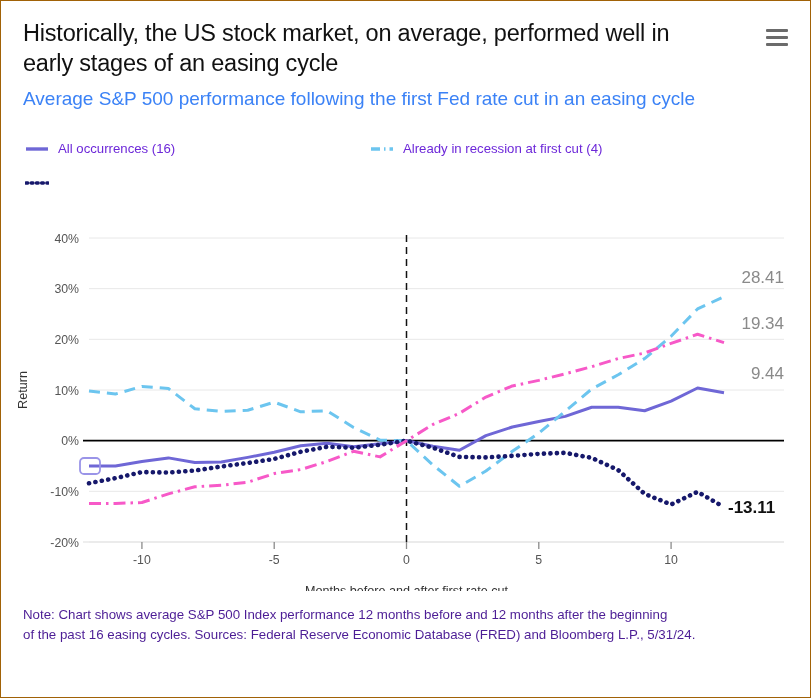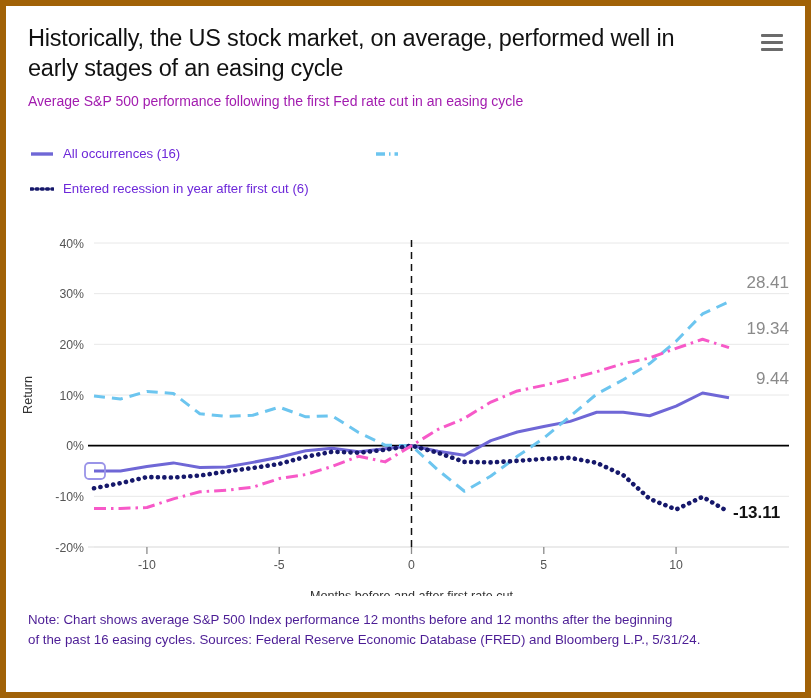--- a/index.html
+++ b/index.html
@@ -9,21 +9,21 @@
   }
   body {
     font-family: "Liberation Sans", sans-serif;
   }
   #frame {
     position: relative;
     width: 811px;
     height: 698px;
     box-sizing: border-box;
     background: #ffffff;
-    border: 6px solid #a16207;
+    border: 1px solid #a16207;
     overflow: hidden;
   }
   .inner {
     position: absolute;
     left: 0; top: 0; right: 0; bottom: 0;
     padding: 0;
   }
   
   #header {
     position: absolute;
@@ -35,22 +35,22 @@
     font-size: 23.5px;
     line-height: 1.26;
     font-weight: 400;
     color: #111111;
     letter-spacing: -0.2px;
     margin: 0;
     max-width: 660px;
   }
   #subtitle {
     margin-top: 10px;
-    font-size: 14px;
-    color: #a21caf;
+    font-size: 19px;
+    color: #3b82f6;
     font-weight: 400;
   }
   #menu-btn {
     position: absolute;
     right: 22px;
     top: 28px;
     width: 22px;
     height: 18px;
     cursor: pointer;
   }
@@ -161,29 +161,29 @@
         </span>
         <span>All occurrences (16)</span>
       </div>
 
       <div class="legend-item">
         <span class="legend-swatch">
           <svg width="24" height="14">
               <line x1="1" y1="7" x2="23" y2="7" stroke="#6cc5ef" stroke-width="3.4" stroke-dasharray="9,4,1.5,4"></line>
             </svg>
         </span>
+        <span>Already in recession at first cut (4)</span>
       </div>
 
       <div class="legend-item">
         <span class="legend-swatch">
           <svg width="24" height="14">
               <line x1="1" y1="7" x2="23" y2="7" stroke="#16186b" stroke-width="3.4" stroke-dasharray="1.8,3.4" stroke-linecap="round"></line>
             </svg>
         </span>
-        <span>Entered recession in year after first cut (6)</span>
       </div>
 
     </div>
 
     <div id="chart-wrap">
       <svg id="chart-svg" width="805" height="372">
         <g id="gridlines">
             <line x1="88" x2="783" y1="19" y2="19" stroke="#e8e8e8" stroke-width="1"></line>
             <line x1="88" x2="783" y1="69.66666666666666" y2="69.66666666666666" stroke="#e8e8e8" stroke-width="1"></line>
             <line x1="88" x2="783" y1="120.33333333333334" y2="120.33333333333334" stroke="#e8e8e8" stroke-width="1"></line>

